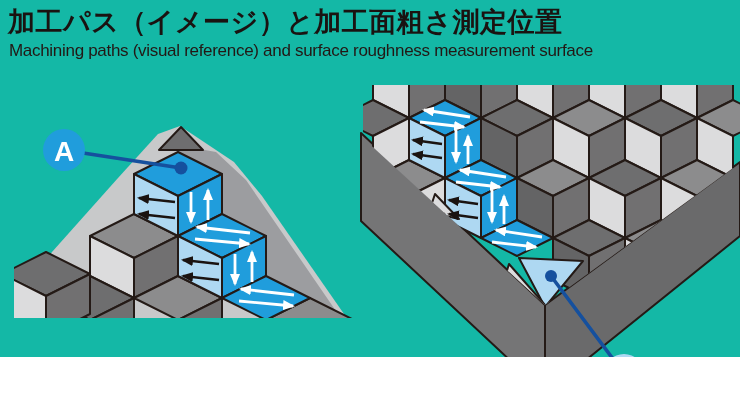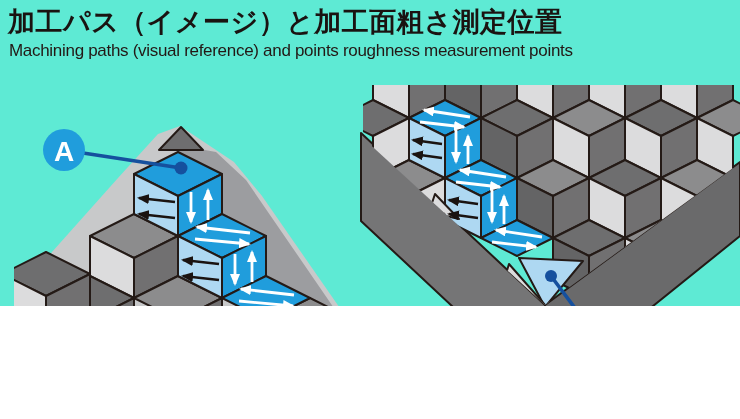--- a/index.html
+++ b/index.html
@@ -1,16 +1,16 @@
 <!DOCTYPE html>
 <html><head>
 <meta charset="utf-8">
 <style>
   html,body{margin:0;padding:0;background:#fff;}
-  .stage{position:relative;width:740px;height:306px;background:#5eead4;overflow:hidden;
+  .stage{position:relative;width:740px;height:357px;background:#14b8a6;overflow:hidden;
          font-family:"Liberation Sans",sans-serif;}
   .hdr{position:absolute;left:8px;top:6px;right:0;}
   .title-ja{margin:0;font-size:27px;line-height:1.25;font-weight:bold;color:#1A1311;letter-spacing:0.5px;}
   .title-en{margin:1px 0 0 1px;font-size:17px;line-height:1.2;font-weight:normal;color:#231815;letter-spacing:-0.3px;}
   .art{position:absolute;left:0;top:0;width:740px;height:419px;}
   
   .ol{stroke:#241A16;stroke-width:2;stroke-linejoin:round;}
   .blue{fill:#209DDC;}
   .lblue{fill:#AED8F2;}
   .topg{fill:#8C8C8D;}
@@ -28,21 +28,21 @@
   .dot{fill:#15509E;}
   .badge-text{font-family:"Liberation Sans",sans-serif;font-weight:bold;font-size:28px;}
 </style>
 </head>
 <body>
 
 <div class="stage">
 
   <div class="hdr">
     <h1 class="title-ja">加工パス（イメージ）と加工面粗さ測定位置</h1>
-    <p class="title-en">Machining paths (visual reference) and points roughness measurement points</p>
+    <p class="title-en">Machining paths (visual reference) and surface roughness measurement surface</p>
   </div>
 
   <svg class="art" viewBox="0 0 740 419">
     <defs>
       <clipPath id="clipL">
           <rect x="14" y="88" width="340" height="230"></rect>
         </clipPath>
       <clipPath id="clipR">
           <polygon points="363,85 740,85 740,163 545,305 363,138"></polygon>
         </clipPath>

